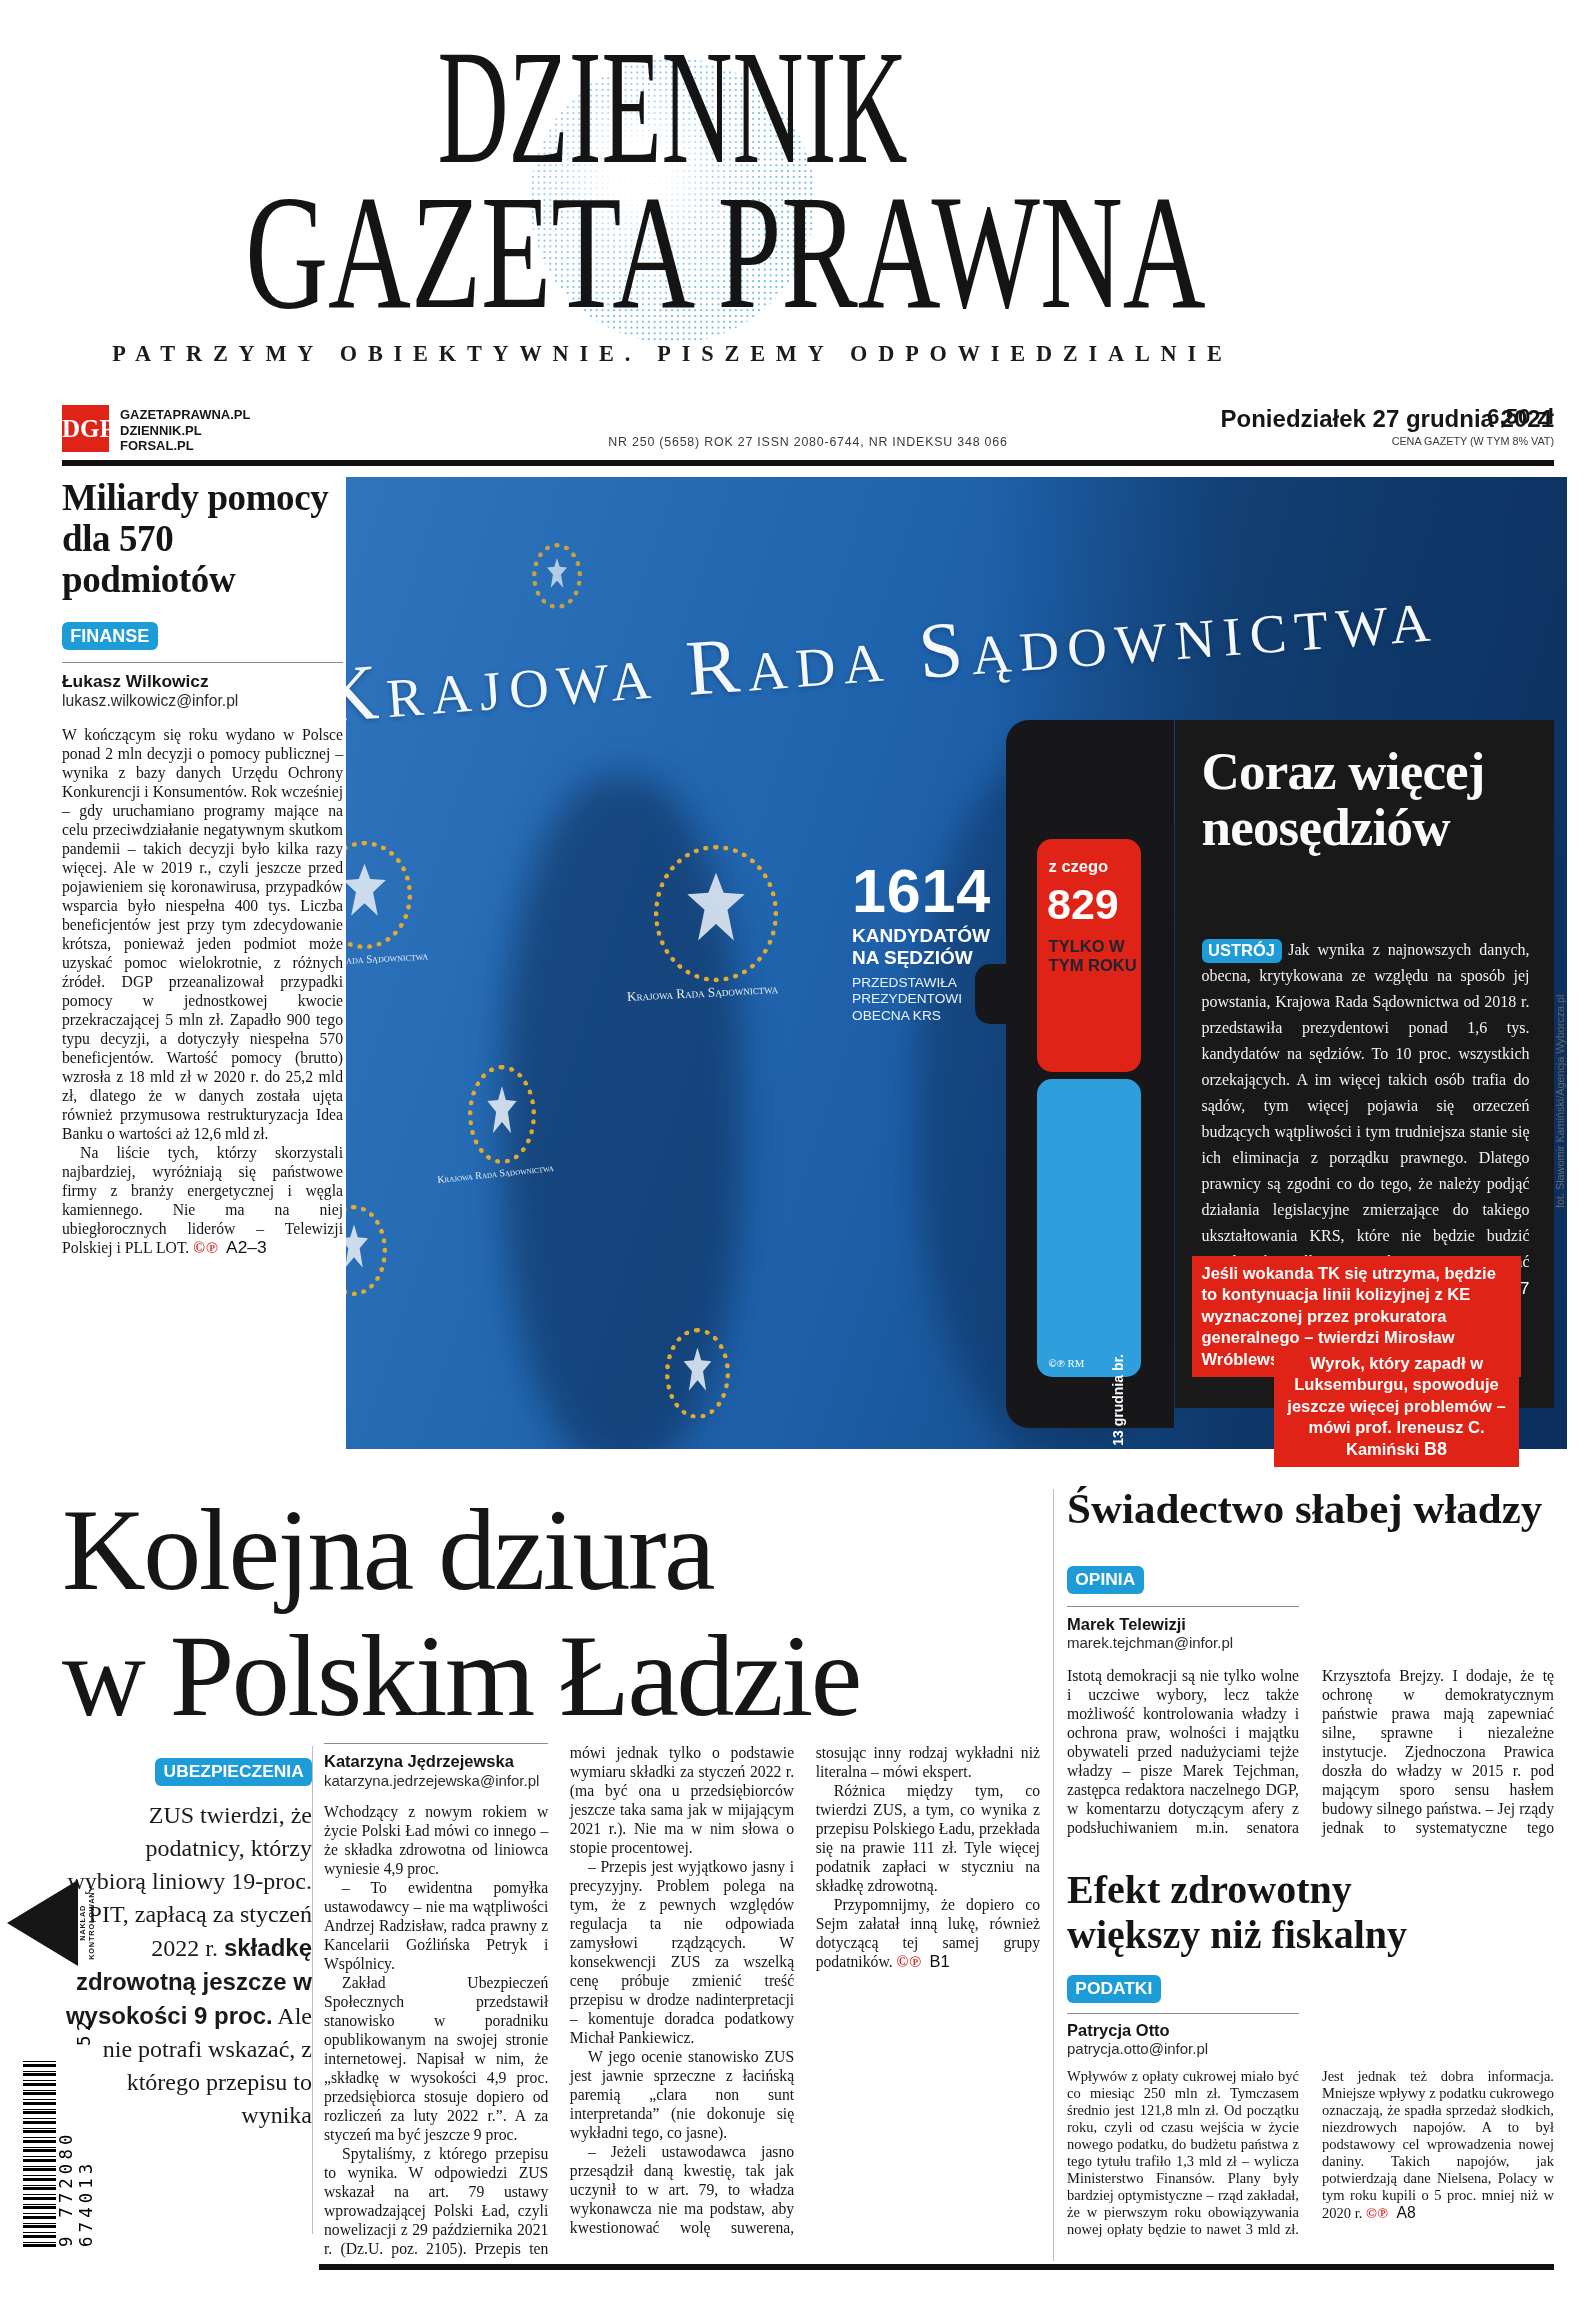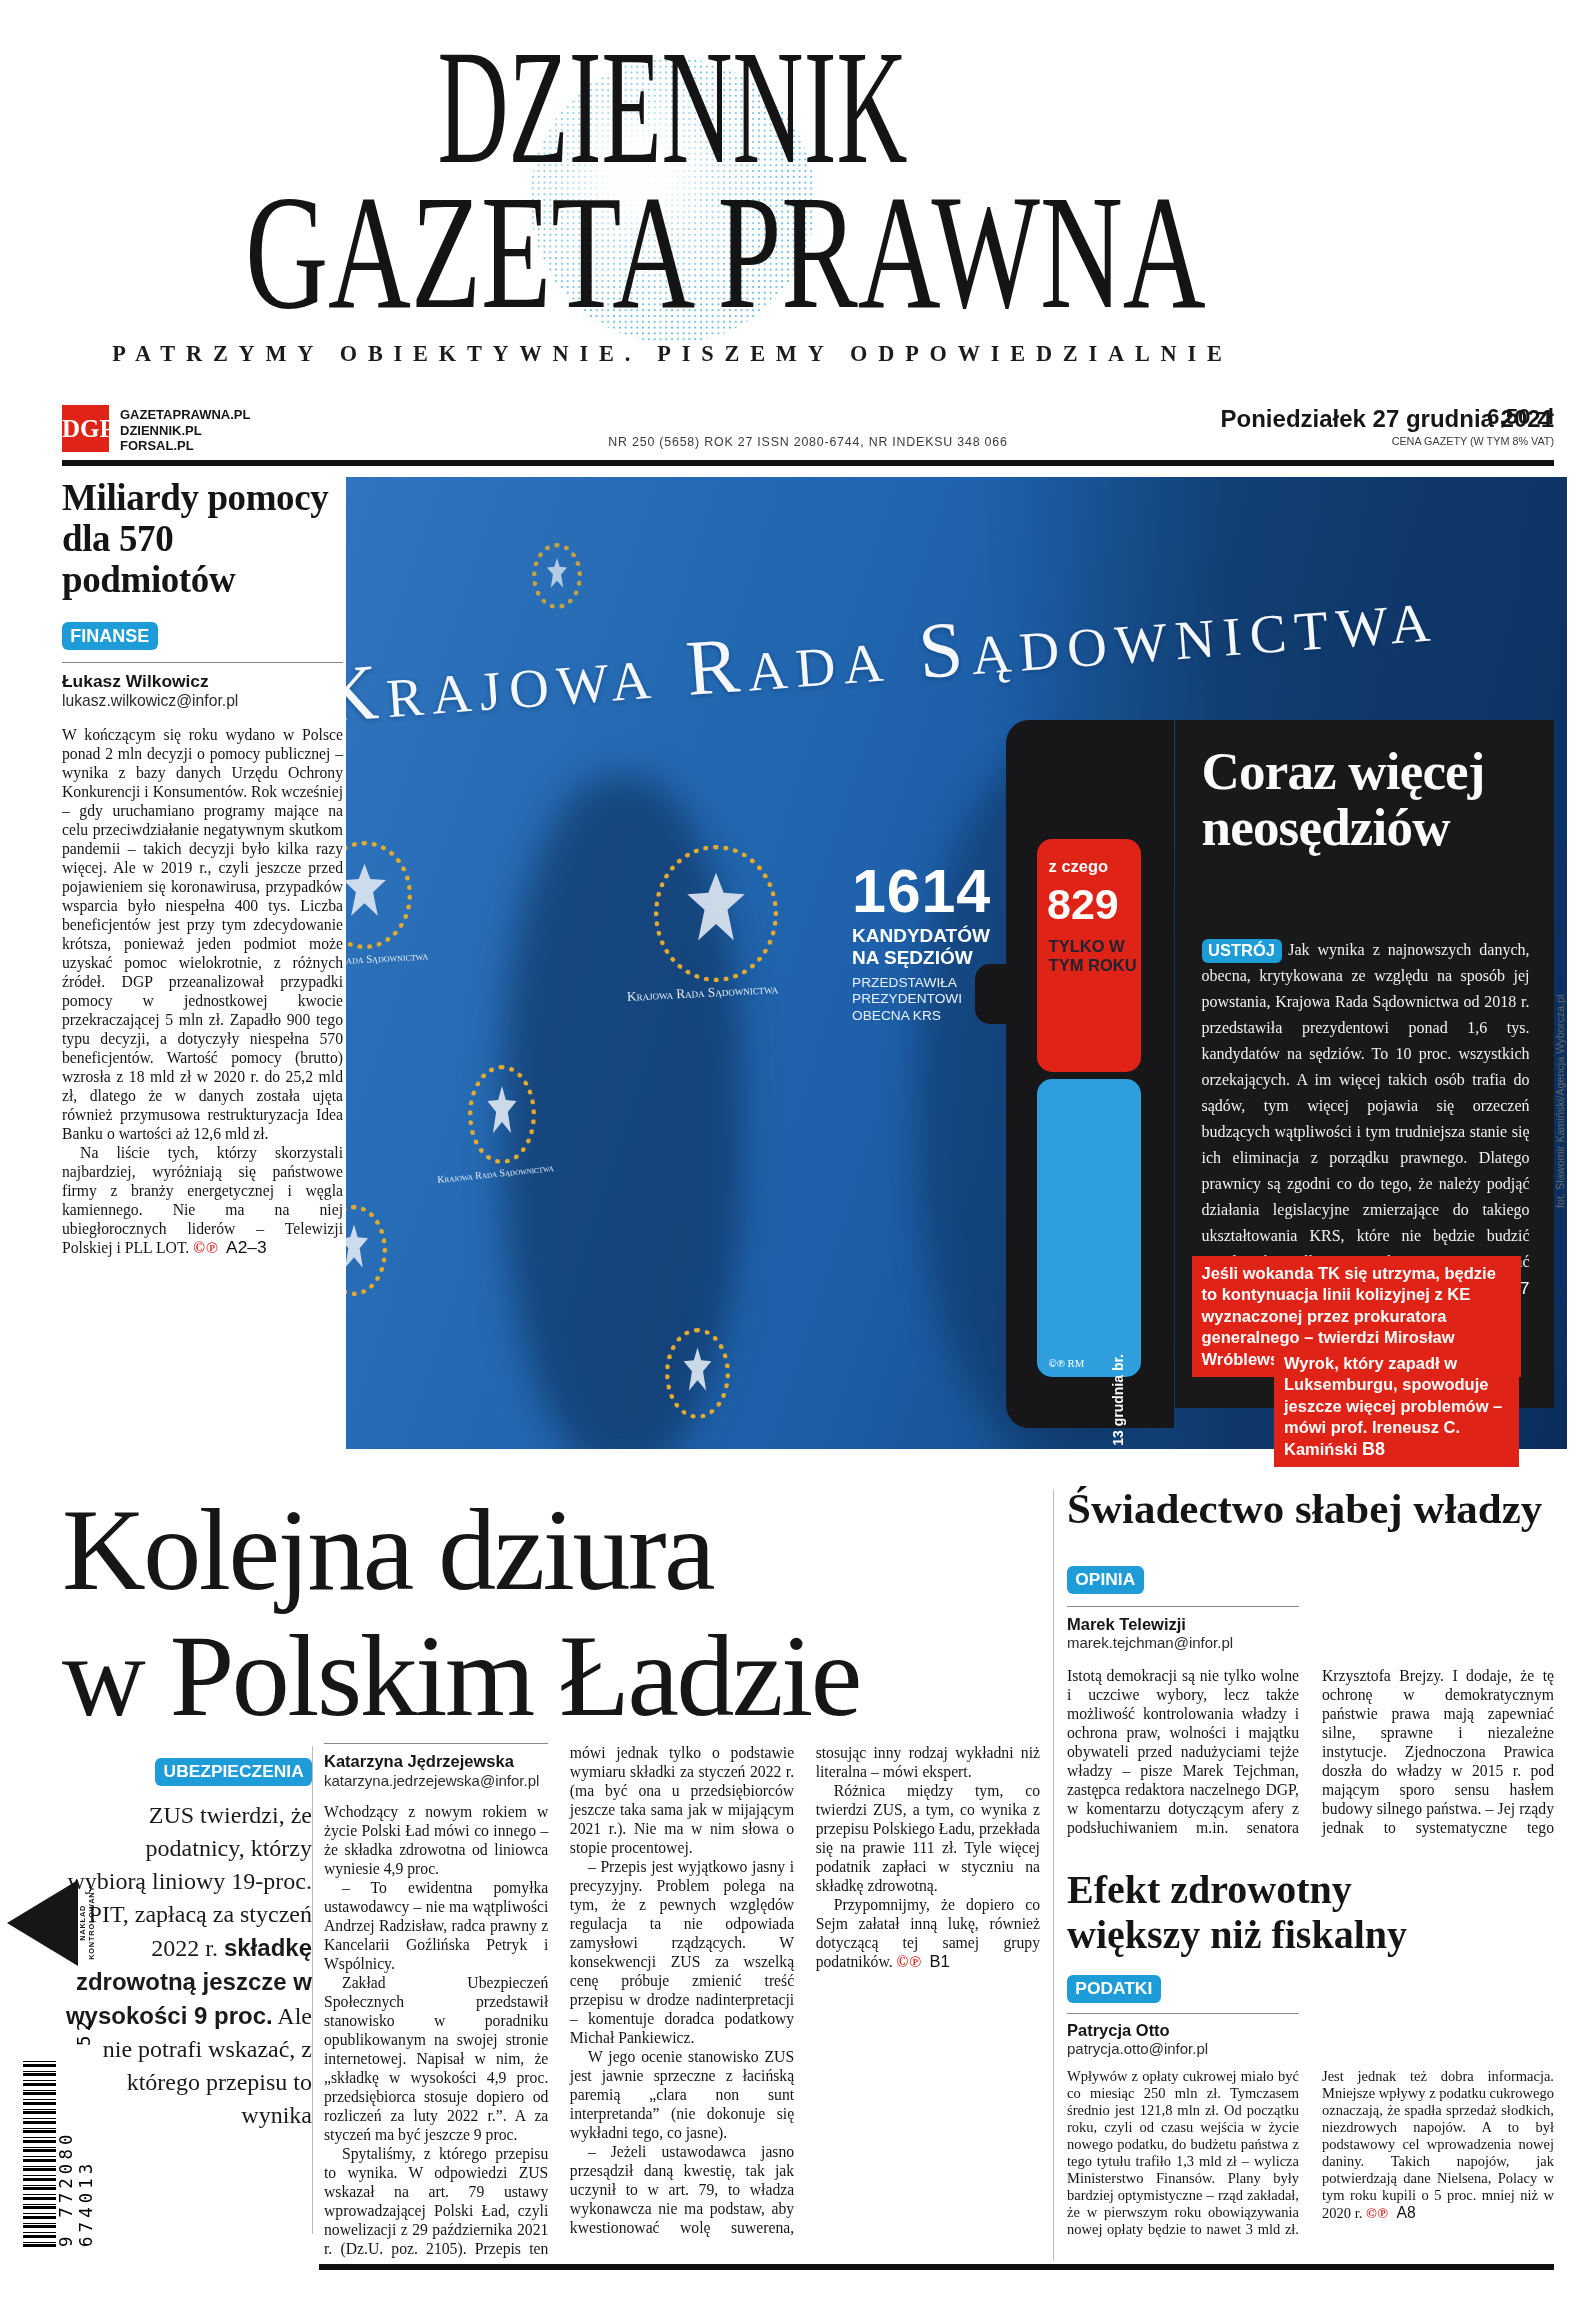--- a/index.html
+++ b/index.html
@@ -187,21 +187,21 @@
     <span class="neo-body" style="display:block;">
       <span>Jak wynika z najnowszych danych, obecna, krytykowana ze względu na sposób jej powstania, Krajowa Rada Sądownictwa od 2018 r. przedstawiła prezydentowi ponad 1,6 tys. kandydatów na sędziów. To 10 proc. wszystkich orzekających. A im więcej takich osób trafia do sądów, tym więcej pojawia się orzeczeń budzących wątpliwości i tym trudniejsza stanie się ich eliminacja z porządku prawnego. Dlatego prawnicy są zgodni co do tego, że należy podjąć działania legislacyjne zmierzające do takiego ukształtowania KRS, które nie będzie budzić wątpliwości. Tylko to może bowiem powstrzymać narastanie prawnego chaosu.</span>
       <span class="cp">©℗</span>
       <span class="pref" style="color:#fff;float:right;font-size:17.4px;">B7</span>
     </span>
   </div>
   <div class="abs quote" style="left:16.5px;top:536px;width:309px;">
     <span>Jeśli wokanda TK się utrzyma, będzie to kontynuacja linii kolizyjnej z KE wyznaczonej przez prokuratora generalnego – twierdzi Mirosław Wróblewski</span>
     <b style="font-size:18px;">A4–5</b>
   </div>
-  <div class="abs quote" style="left:99px;top:626px;width:225px;text-align:left;">
+  <div class="abs quote" style="left:99px;top:626px;width:225px;text-align:center;">
     <span>Wyrok, który zapadł w Luksemburgu, spowoduje jeszcze więcej problemów – mówi prof. Ireneusz C. Kamiński</span>
     <b style="font-size:18px;">B8</b>
   </div>
 </div>
 
 <div class="abs credit-vert" style="left:1554px;top:1208px;transform:rotate(-90deg);transform-origin:0 0;">fot. Sławomir Kamiński/Agencja Wyborcza.pl</div>
 
 <div class="abs mega" style="left:62px;top:1489px;">Kolejna dziura</div>
 <div class="abs mega" style="left:62px;top:1615px;">w Polskim Ładzie</div>
 

